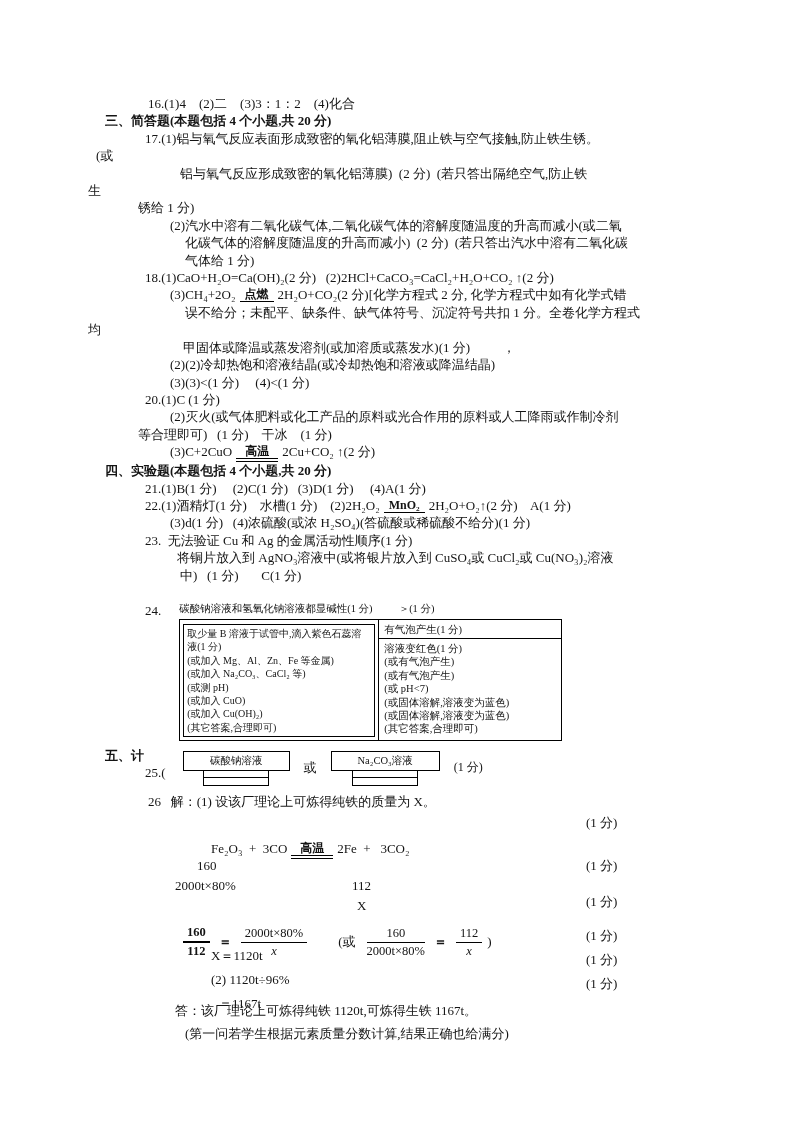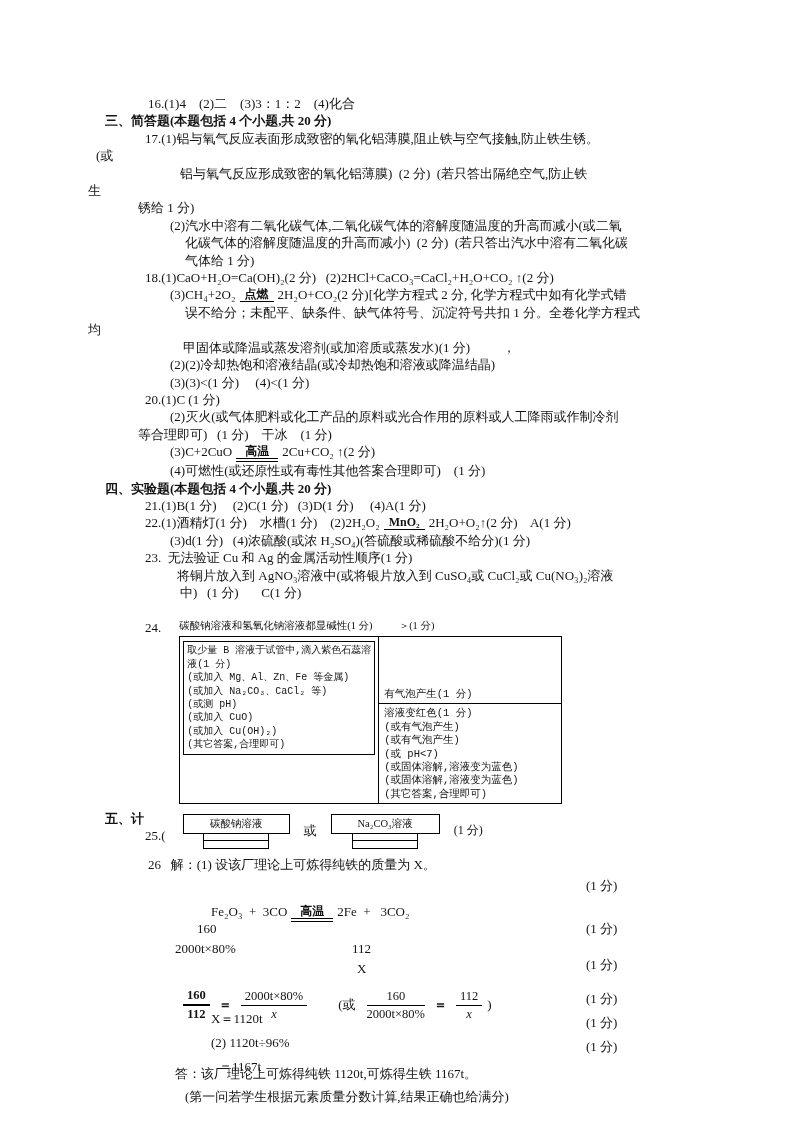--- a/index.html
+++ b/index.html
@@ -25,24 +25,24 @@
     display:inline-block; font-size:12px; line-height:9px; font-weight:bold;
     padding:0 5px 2px; border-bottom:1.5px solid #000; vertical-align:1px;
   }
   .cond.dbl { border-bottom:4px double #000; padding:0 9px 2px; }
 
   
   .row24 { display:flex; margin-top:18px; }
   .tblwrap { margin-left:18px; font-size:10.5px; }
   .tcaption { display:flex; line-height:14px; padding-bottom:3px; white-space:nowrap; }
   .tcaption .c2 { margin-left:26px; }
-  .tbl { display:flex; border:1px solid #000; width:383px;font-family:Liberation Mono, monospace; }
+  .tbl { display:flex; border:1px solid #000; width:383px; }
   .tleft { width:199px; border-right:1px solid #000; padding:4px 3px 3px 3px; overflow:hidden; }
   .tl-inner { border:1px solid #000; padding:2px 3px; font-size:10px; }
-  .tright { flex:1; padding:2px 5px 2px 5px; overflow:hidden;margin-top:48px; }
+  .tright { flex:1; padding:2px 5px 2px 5px; overflow:hidden; }
   .trow { line-height:13.4px; white-space:nowrap; }
   .tr-head { border-bottom:1px solid #000; margin:0 -5px 3px -5px; padding:1px 5px 2px; line-height:13px; white-space:nowrap; }
 
   
   .row25 { position:relative; height:26px; }
   .diagram { position:absolute; left:95px; top:-14px; display:flex; align-items:flex-start; }
   .dcol { display:flex; flex-direction:column; align-items:center; }
   .dlabel { border:1px solid #000; font-size:10.5px; line-height:14px; padding:2px 26px; white-space:nowrap; background:#fff; }
   .dbeaker { width:66px; height:15px; border:1px solid #000; border-top:none; position:relative; }
   .dbeaker::after { content:""; position:absolute; left:0; right:0; top:6px; border-top:1px solid #000; }
@@ -91,21 +91,20 @@
     <div class="ln ml0">均</div>
 
     <div class="ln ml95">甲固体或降温或蒸发溶剂(或加溶质或蒸发水)(1 分)          ，</div>
     <div class="ln ml82">(2)(2)冷却热饱和溶液结晶(或冷却热饱和溶液或降温结晶)</div>
     <div class="ln ml82">(3)(3)&lt;(1 分)     (4)&lt;(1 分)</div>
 
     <div class="ln ml57">20.(1)C (1 分)</div>
     <div class="ln ml82">(2)灭火(或气体肥料或化工产品的原料或光合作用的原料或人工降雨或作制冷剂</div>
     <div class="ln ml107">等合理即可)   (1 分)    干冰    (1 分)</div>
     <div class="ln ml82"><span>(3)C+2CuO</span><span class="rxn"><span class="cond dbl">高温</span></span><span>2Cu+CO₂ ↑(2 分)</span></div>
-    <div class="ln ml82">(4)可燃性(或还原性或有毒性其他答案合理即可)    (1 分)</div>
 
     <div class="ln ml17 sec">四、实验题(本题包括 4 个小题,共 20 分)</div>
     <div class="ln ml57">21.(1)B(1 分)     (2)C(1 分)   (3)D(1 分)     (4)A(1 分)</div>
     <div class="ln ml57"><span>22.(1)酒精灯(1 分)    水槽(1 分)    (2)2H₂O₂</span><span class="rxn"><span class="cond">MnO₂</span></span><span>2H₂O+O₂↑(2 分)    A(1 分)</span></div>
     <div class="ln ml82">(3)d(1 分)   (4)浓硫酸(或浓 H₂SO₄)(答硫酸或稀硫酸不给分)(1 分)</div>
 
     <div class="ln ml57">23.  无法验证 Cu 和 Ag 的金属活动性顺序(1 分)</div>
     <div class="ln ml89">将铜片放入到 AgNO₃溶液中(或将银片放入到 CuSO₄或 CuCl₂或 Cu(NO₃)₂溶液</div>
     <div class="ln ml92">中)   (1 分)       C(1 分)</div>
 

